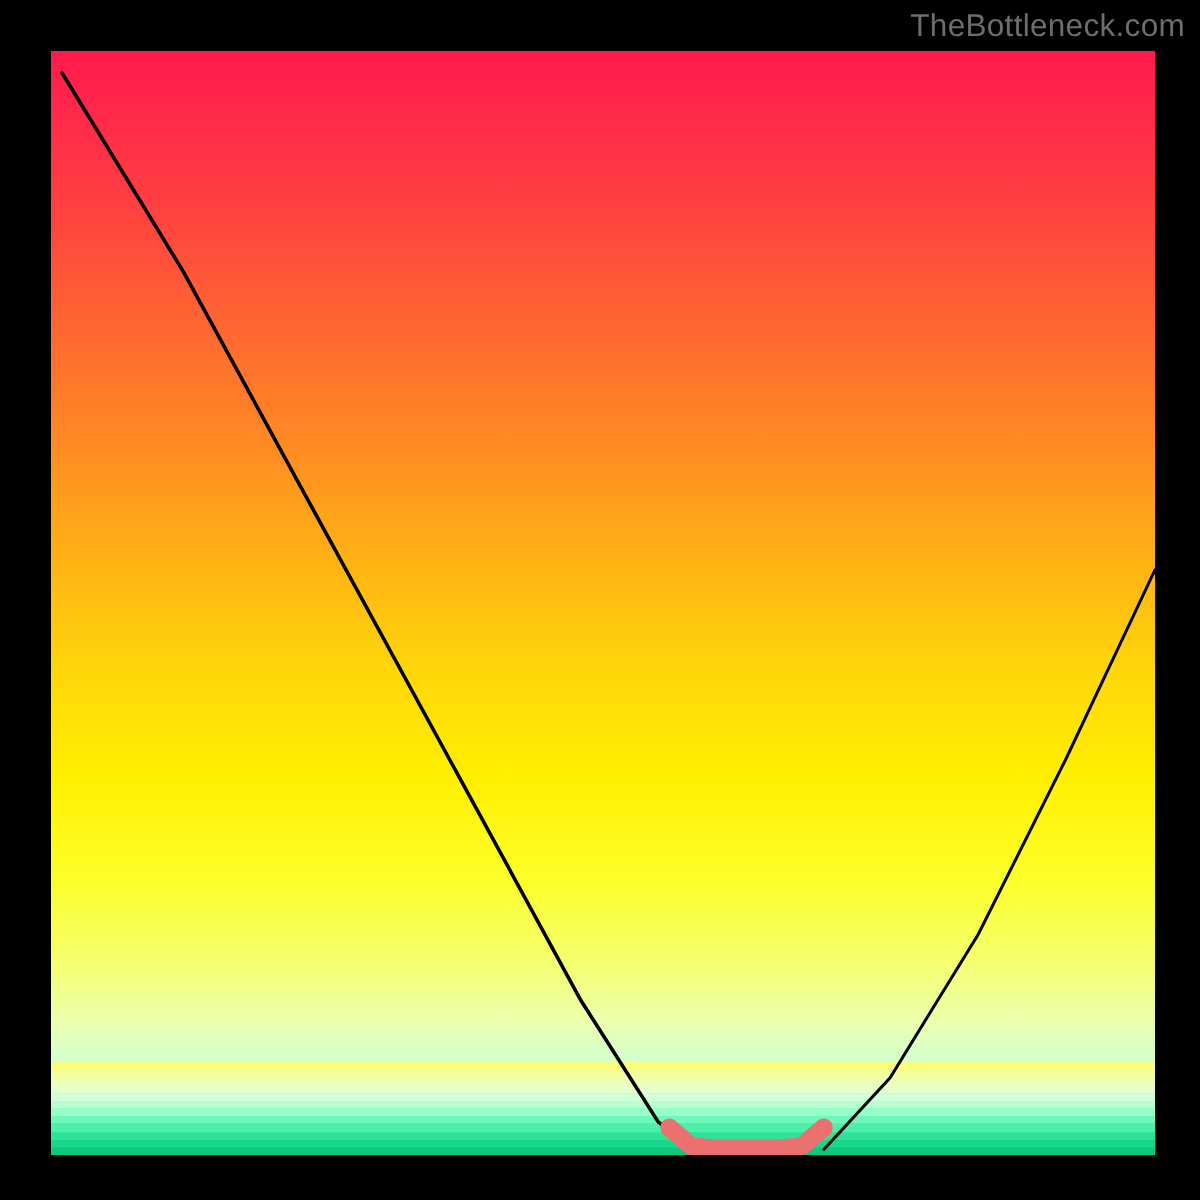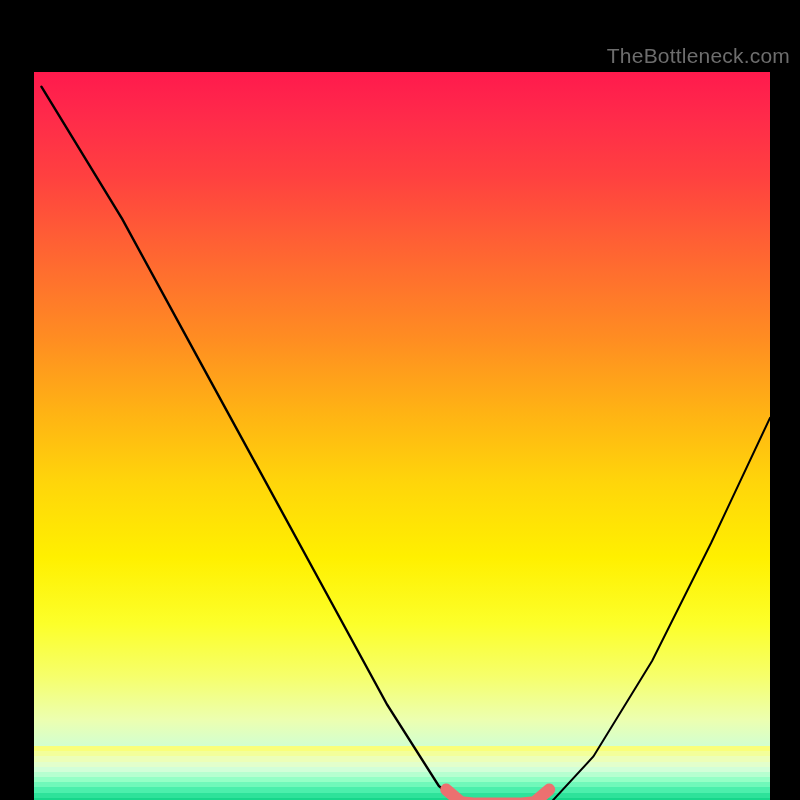--- a/index.html
+++ b/index.html
@@ -2,21 +2,20 @@
 <html><head>
 <meta charset="utf-8">
 <style>
   * { margin: 0; padding: 0; box-sizing: border-box; }
   html, body { width: 800px; height: 800px; overflow: hidden; background: #000; }
   .container {
     position: relative;
     width: 800px;
     height: 608px;
     background: #000;
-    margin-top: 38px;
   }
   .plot-area {
     position: absolute;
     left: 34px;
     top: 34px;
     width: 736px;
     height: 736px;
     background: linear-gradient(to bottom,
       #ff1a4d 0%,
       #ff2a4a 6%,

